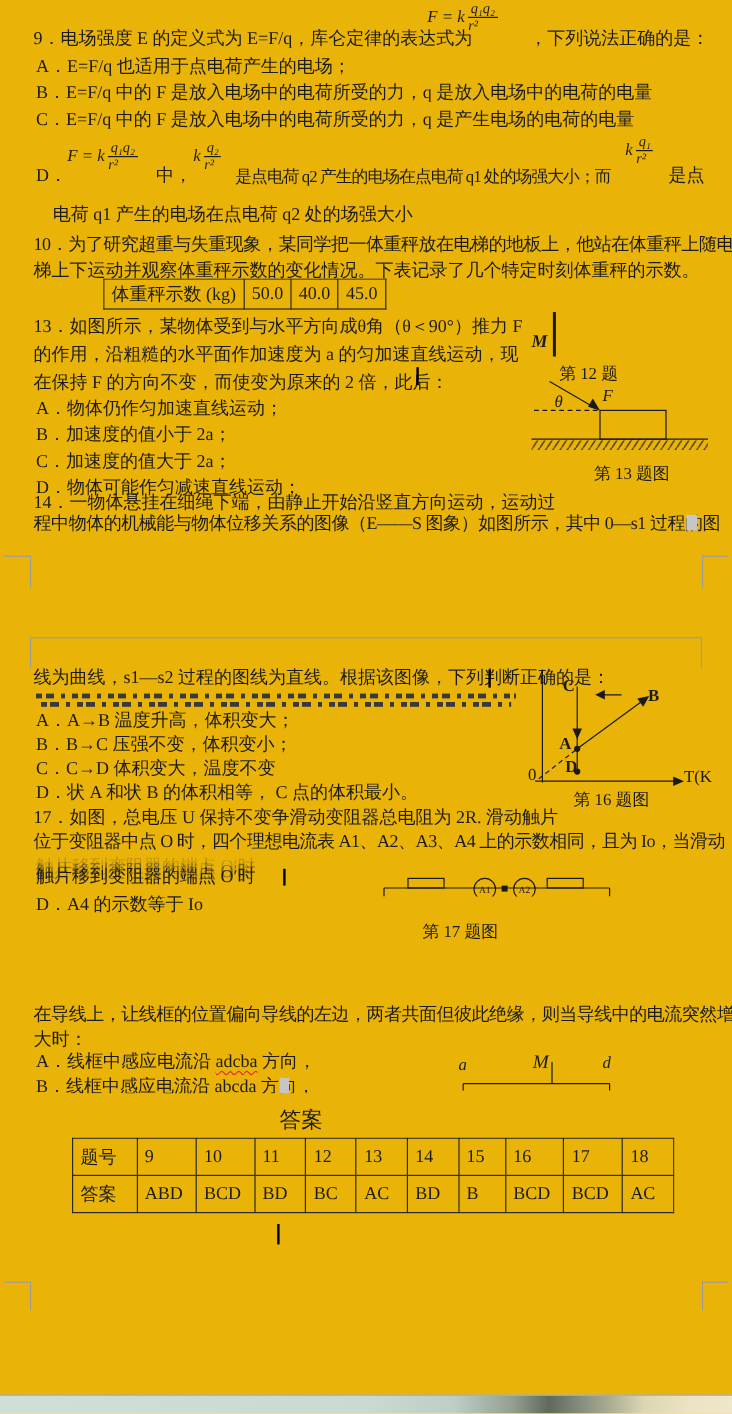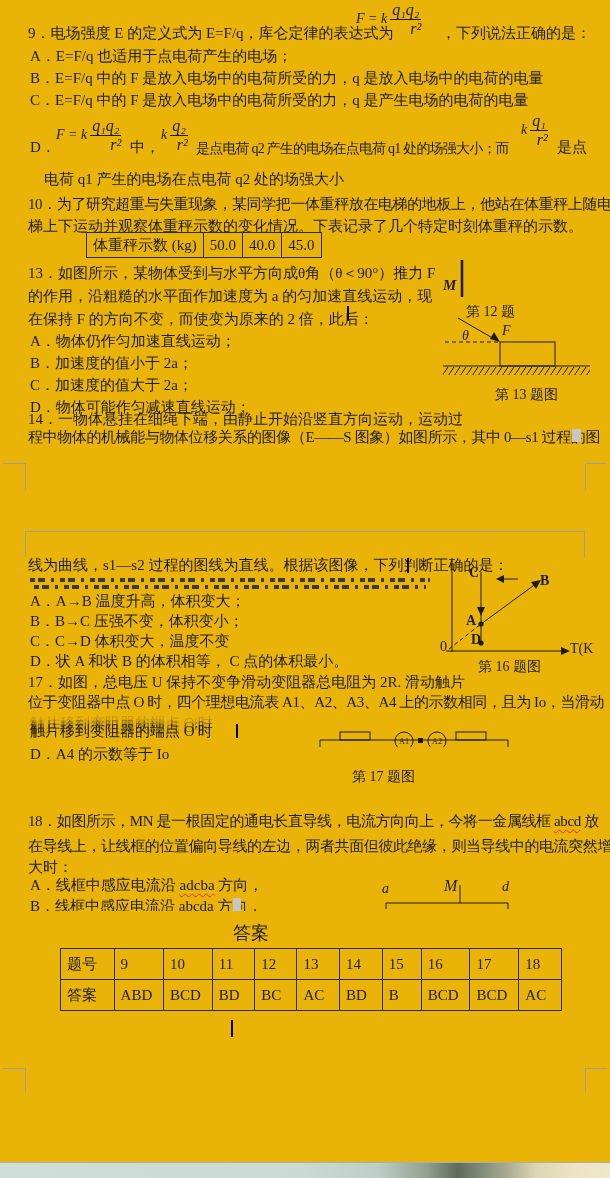--- a/index.html
+++ b/index.html
@@ -7,21 +7,21 @@
         font-family:"Liberation Serif","DejaVu Serif",serif;color:#1c1c1c;}
   .t{position:absolute;font-size:15px;line-height:19px;white-space:nowrap;}
   .tight{letter-spacing:-0.4px;}
   .vtight{letter-spacing:-0.8px;font-size:14px;}
   .cap{position:absolute;font-size:14px;white-space:nowrap;}
   .cursor{position:absolute;width:2px;background:#000;}
   .graybox{position:absolute;background:#c6c6c6;}
   .mark{position:absolute;background:#9e9e9e;}
   .formula{position:absolute;display:flex;align-items:center;gap:3px;
            font-style:italic;font-size:14px;white-space:nowrap;}
-  .frac{display:inline-flex;flex-direction:column;align-items:flex-end;font-size:16px;line-height:1.1;}
+  .frac{display:inline-flex;flex-direction:column;align-items:flex-start;font-size:12px;line-height:1.1;}
   .frac .fn{border-bottom:1px solid #1c1c1c;padding:0 2px;}
   .clipwrap{position:absolute;overflow:hidden;}
   table.doc{border-collapse:collapse;table-layout:fixed;}
   table.doc td{border:1px solid #2b2b2b;font-size:15px;padding:1px 6px;white-space:nowrap;overflow:hidden;}
   .q10t td{height:22px;}
   .anst td{height:28px;}
   .squig{text-decoration:underline wavy #e03030 1px;text-underline-offset:3px;text-decoration-skip-ink:none;}
   .dashrow{position:absolute;height:4px;
      background:repeating-linear-gradient(90deg,#3a3a3a 0 5px,transparent 5px 8px,#3a3a3a 8px 15px,transparent 15px 21px,#3a3a3a 21px 24px,transparent 24px 30px);}
   .overprint{text-shadow:0 -4px 0 rgba(45,45,45,.55),0 -8px 0 rgba(45,45,45,.22);}
@@ -177,21 +177,20 @@
     <rect class="o" x="138" y="5" width="30" height="8" fill="#ffffff"></rect>
     <circle class="o" cx="86" cy="14" r="9" fill="#ffffff"></circle>
     <circle class="o" cx="119" cy="14" r="9" fill="#ffffff"></circle>
     <rect x="100" y="11" width="5" height="5" fill="#1a1a1a" stroke="none"></rect>
     <text x="86" y="17" text-anchor="middle" font-size="8" fill="#1a1a1a">A1</text>
     <text x="119" y="17" text-anchor="middle" font-size="8" fill="#1a1a1a">A2</text>
   </svg>
   <div class="t" style="left:30px;top:745px;">D．A4 的示数等于 Io</div>
   <div class="cap" style="left:352px;top:768px;">第 17 题图</div>
 
-  <div class="t tight" style="left:28px;top:812px;"><span>18．如图所示，MN 是一根固定的通电长直导线，电流方向向上，今将一金属线框 </span><span class="squig">abcd</span><span> 放</span></div>
   <div class="t tight" style="left:28px;top:837px;">在导线上，让线框的位置偏向导线的左边，两者共面但彼此绝缘，则当导线中的电流突然增</div>
   <div class="t" style="left:28px;top:858px;">大时：</div>
   <div class="t" style="left:30px;top:876px;"><span>A．线框中感应电流沿 </span><span class="squig">adcba</span><span> 方向，</span></div>
   <div class="clipwrap" style="left:30px;top:897px;width:300px;height:14px;">
     <div class="t" style="left:0;top:0;"><span>B．线框中感应电流沿 </span><span class="squig">abcda</span><span> 方向，</span></div>
   </div>
   <div class="graybox" style="left:233px;top:898px;width:8px;height:13px;"></div>
 
   <svg style="left:378px;top:879px;" width="136" height="30">
     <line x1="8" y1="24" x2="130" y2="24"></line>

